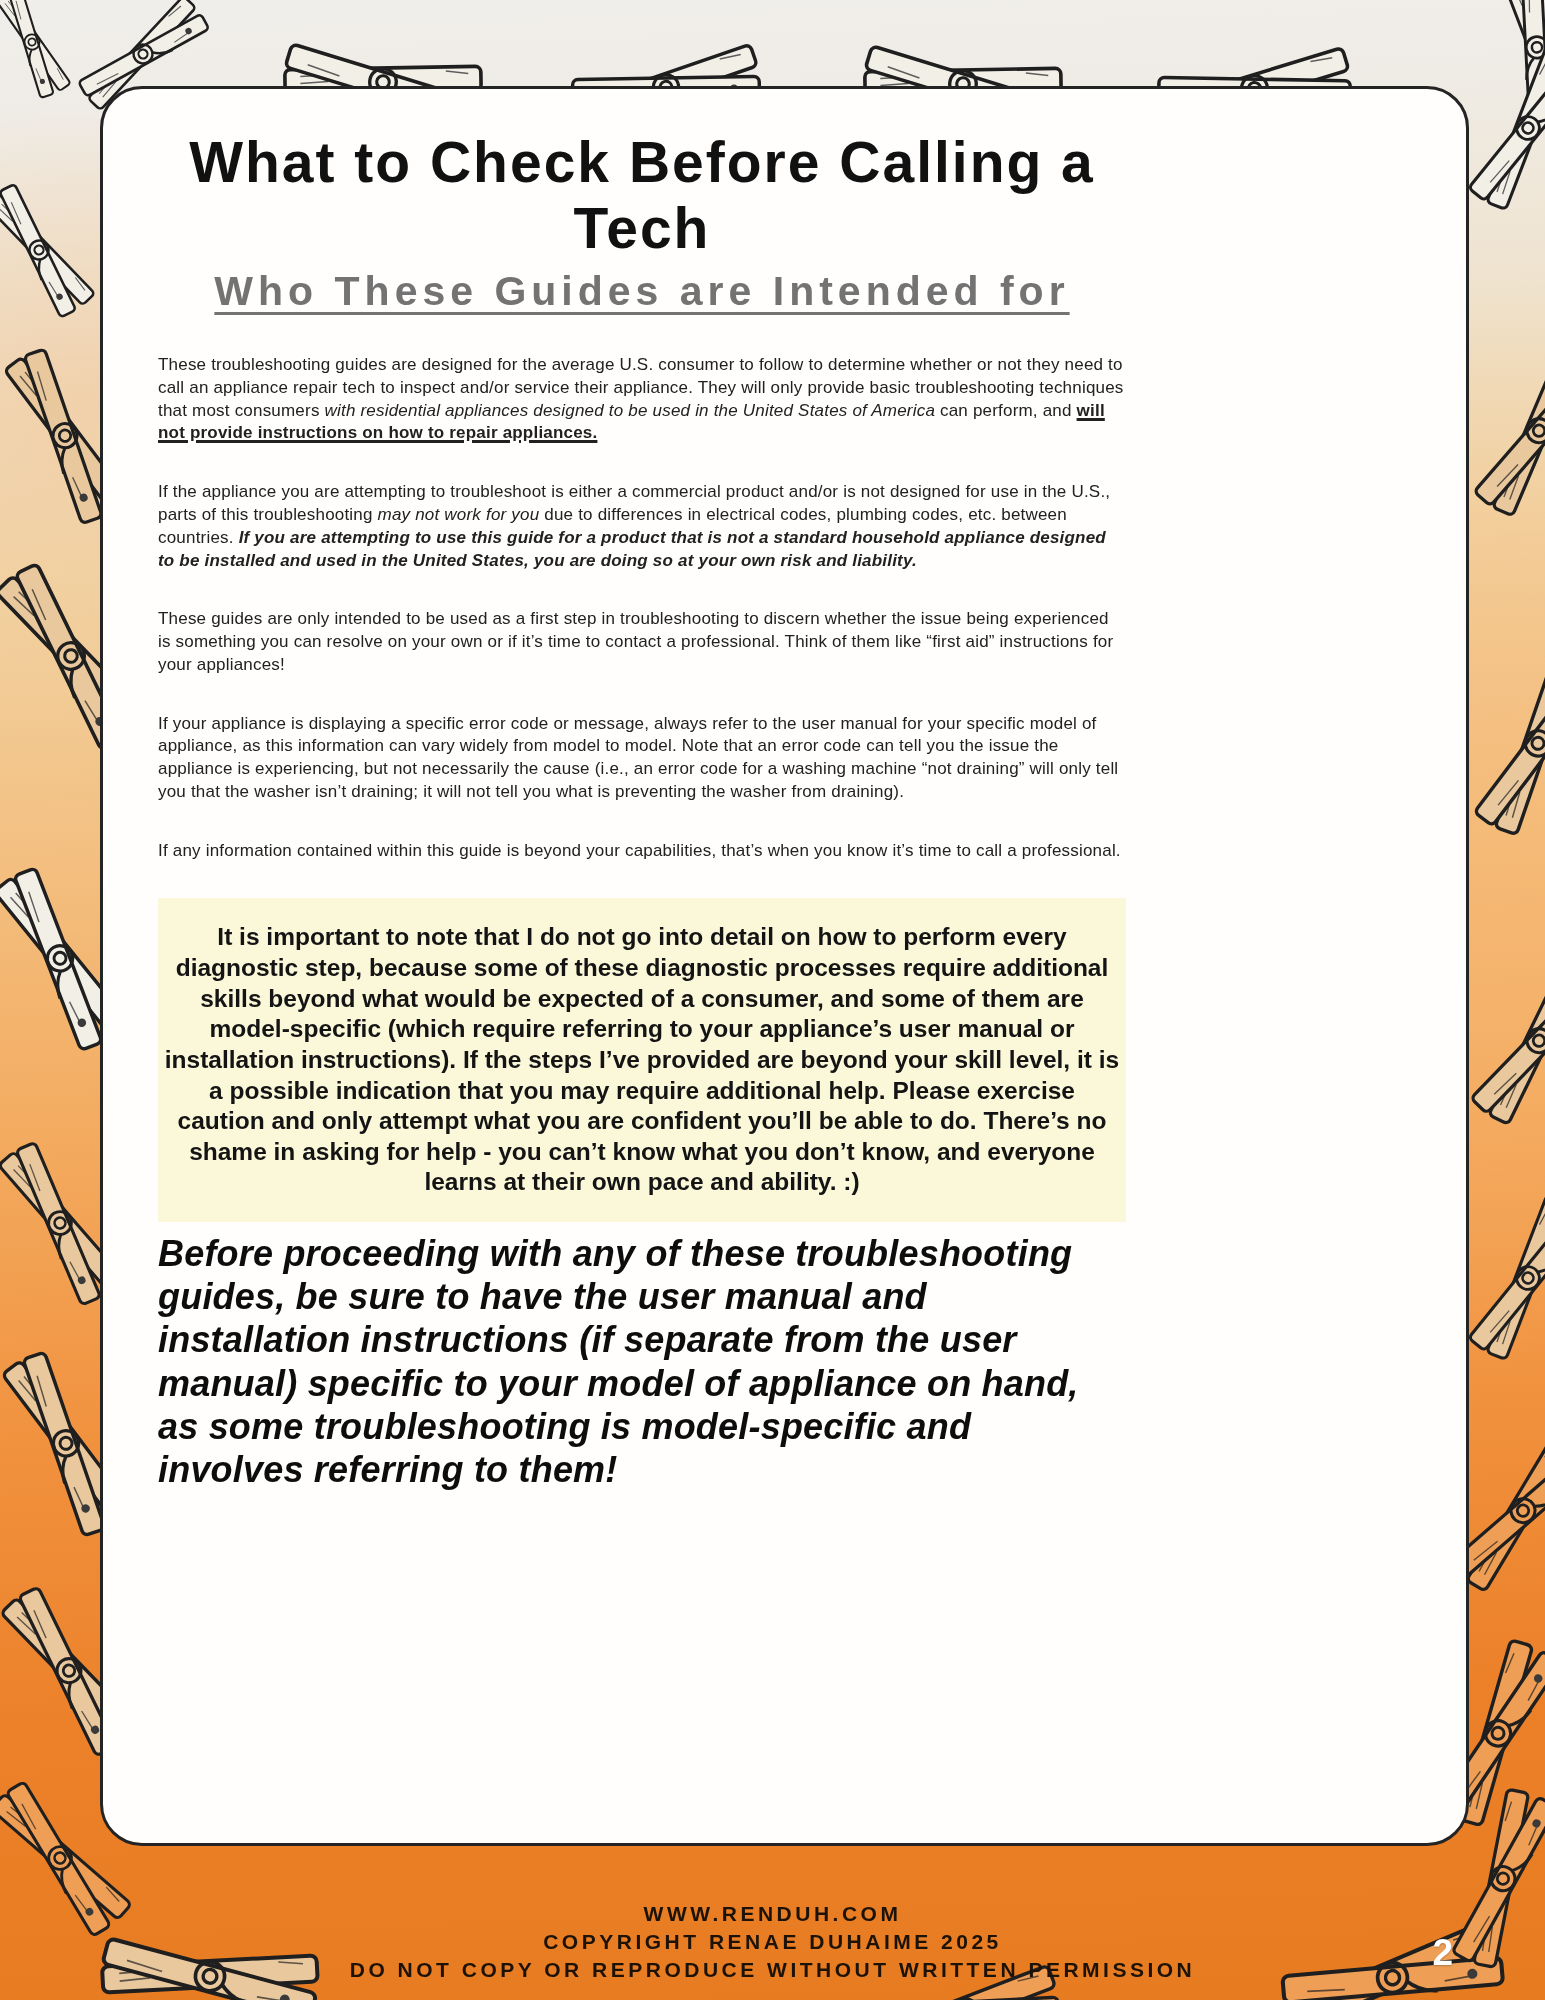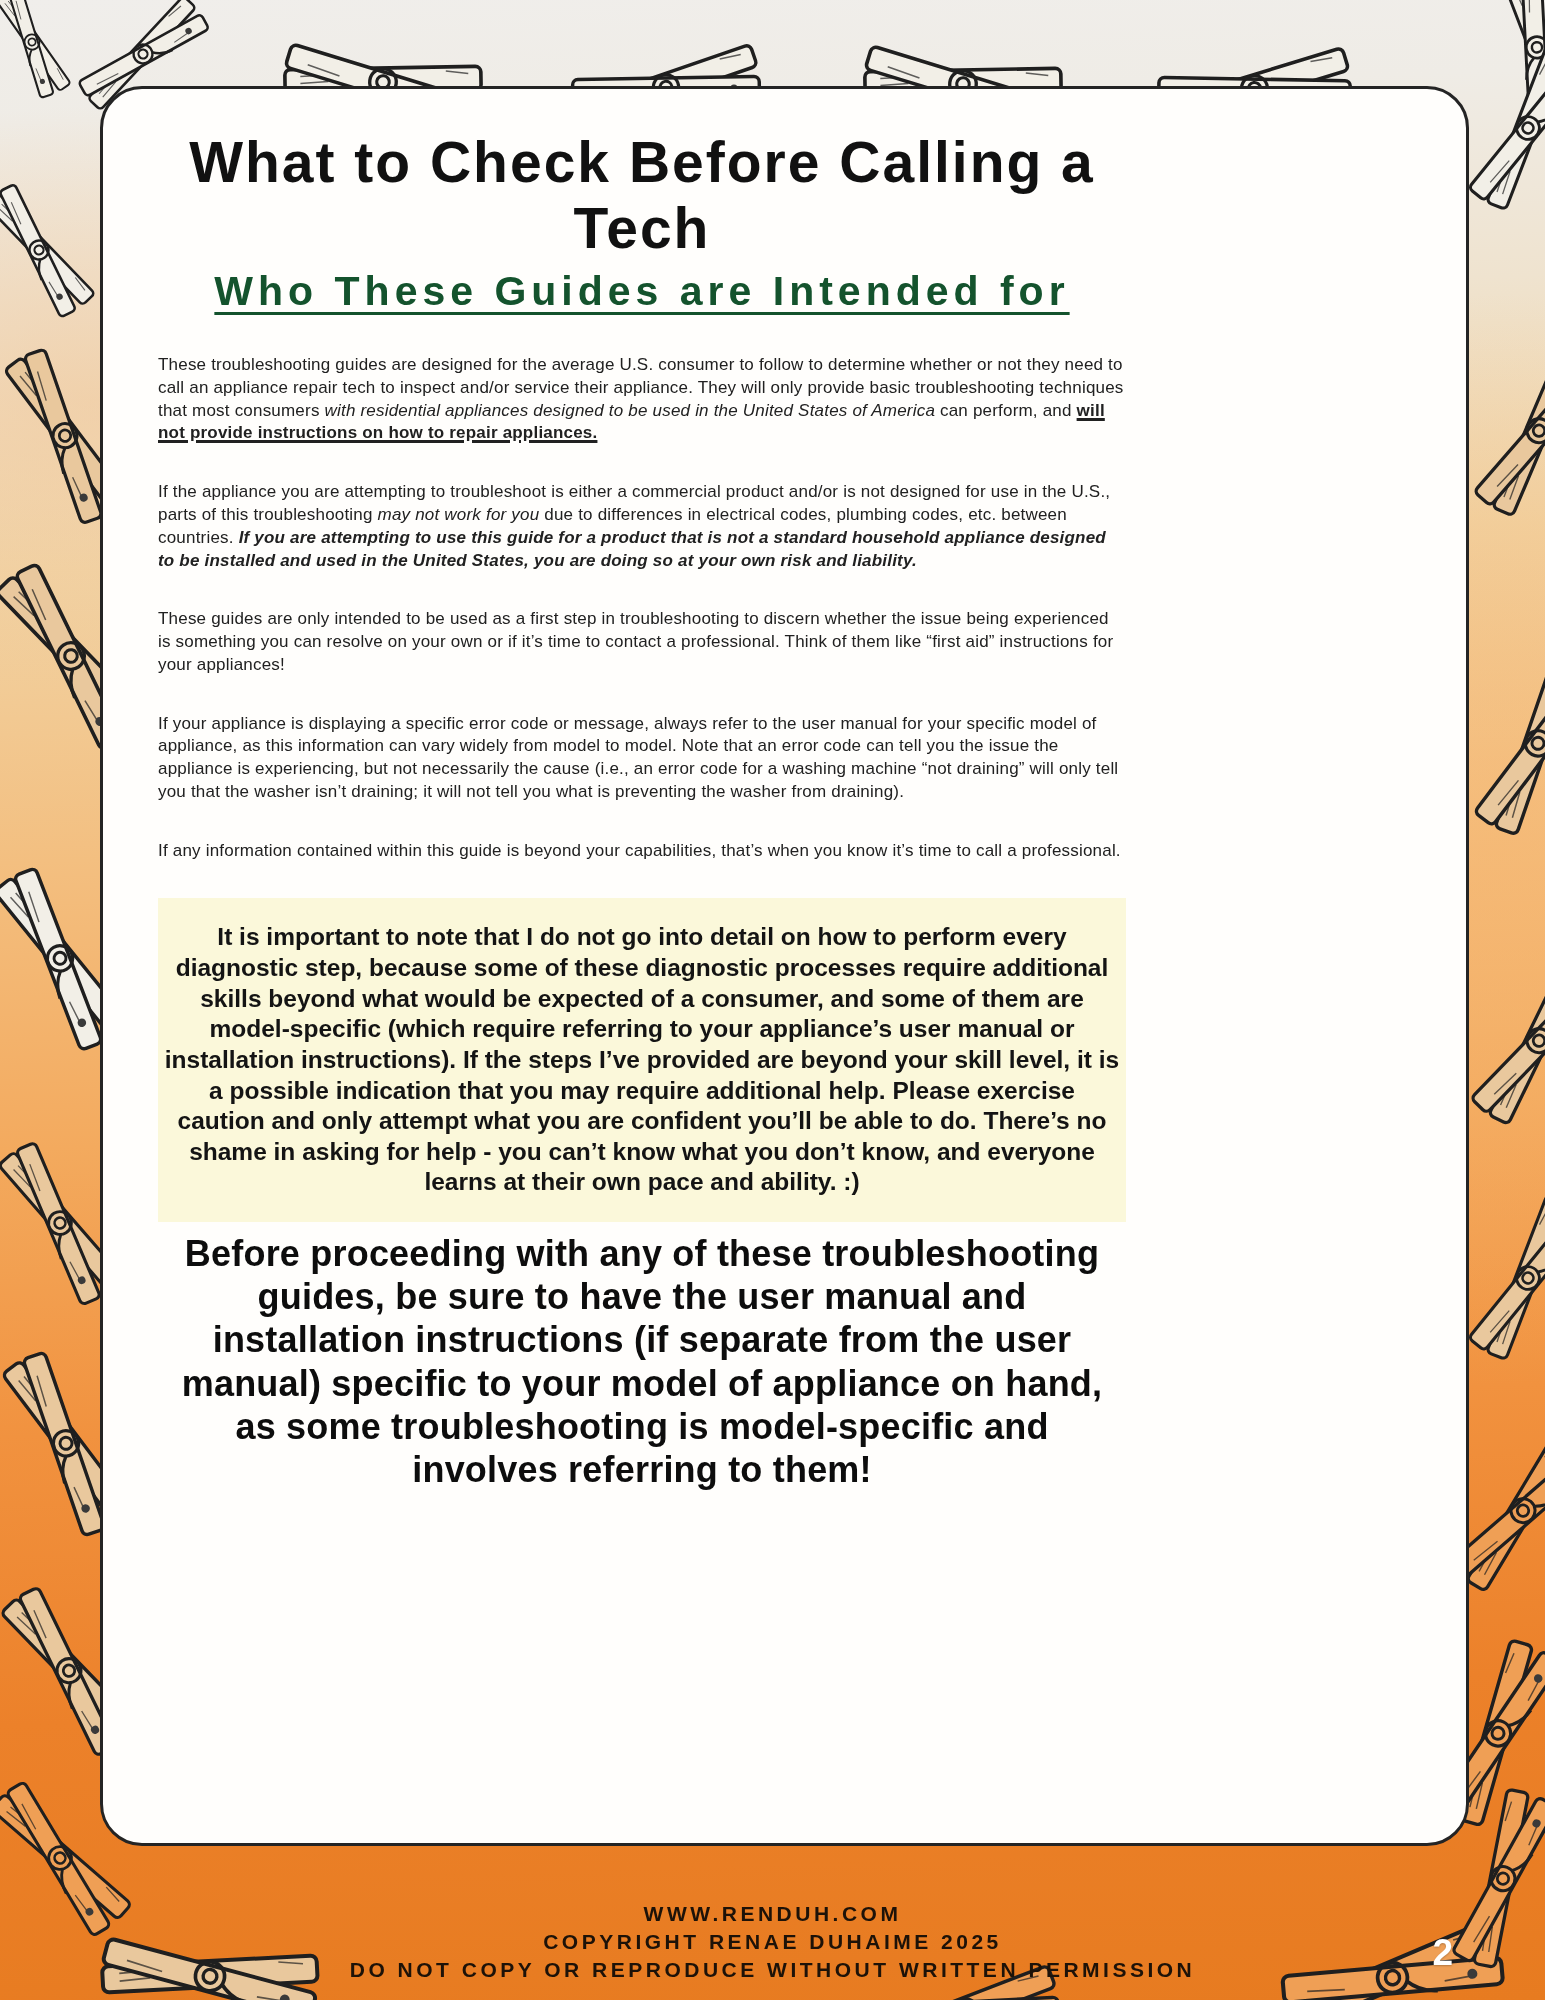--- a/index.html
+++ b/index.html
@@ -61,21 +61,21 @@
   .column{width:968px;color:#212121;}
 
   .title{
     text-align:center;
     font-size:57px;font-weight:bold;letter-spacing:2px;
     margin:0 0 6px 0;color:#111;
   }
   .subtitle{
     text-align:center;
     font-size:41px;font-weight:bold;letter-spacing:5px;
-    line-height:1.2;color:#14532d;
+    line-height:1.2;color:#737373;
     margin:0 0 38px 0;
   }
   .subtitle .u-line{
     text-decoration:underline;
     text-decoration-thickness:3px;
     text-underline-offset:7px;
     display:inline-block;
   }
 
   .body-par{
@@ -89,22 +89,22 @@
   .note-block{
     background:#fbf8da;
     font-size:24.5px;font-weight:bold;line-height:1.25;
     text-align:center;color:#141414;
     padding:24px 6px;
     margin:0 0 10px 0;
   }
 
   .closing{
     font-size:36px;font-weight:bold;line-height:1.2;
-    text-align:center;color:#0d0d0d;
-    margin:7px 0 0 0;letter-spacing:.2px;
+    color:#0d0d0d;
+    margin:7px 0 0 0;letter-spacing:.2px;font-style:italic;
   }
 
   
   .footer{
     position:absolute;z-index:2;
     left:0;bottom:16px;width:100%;
     text-align:center;
     font-size:21px;font-weight:bold;letter-spacing:3.5px;
     line-height:1.34;color:#1d1208;
   }

